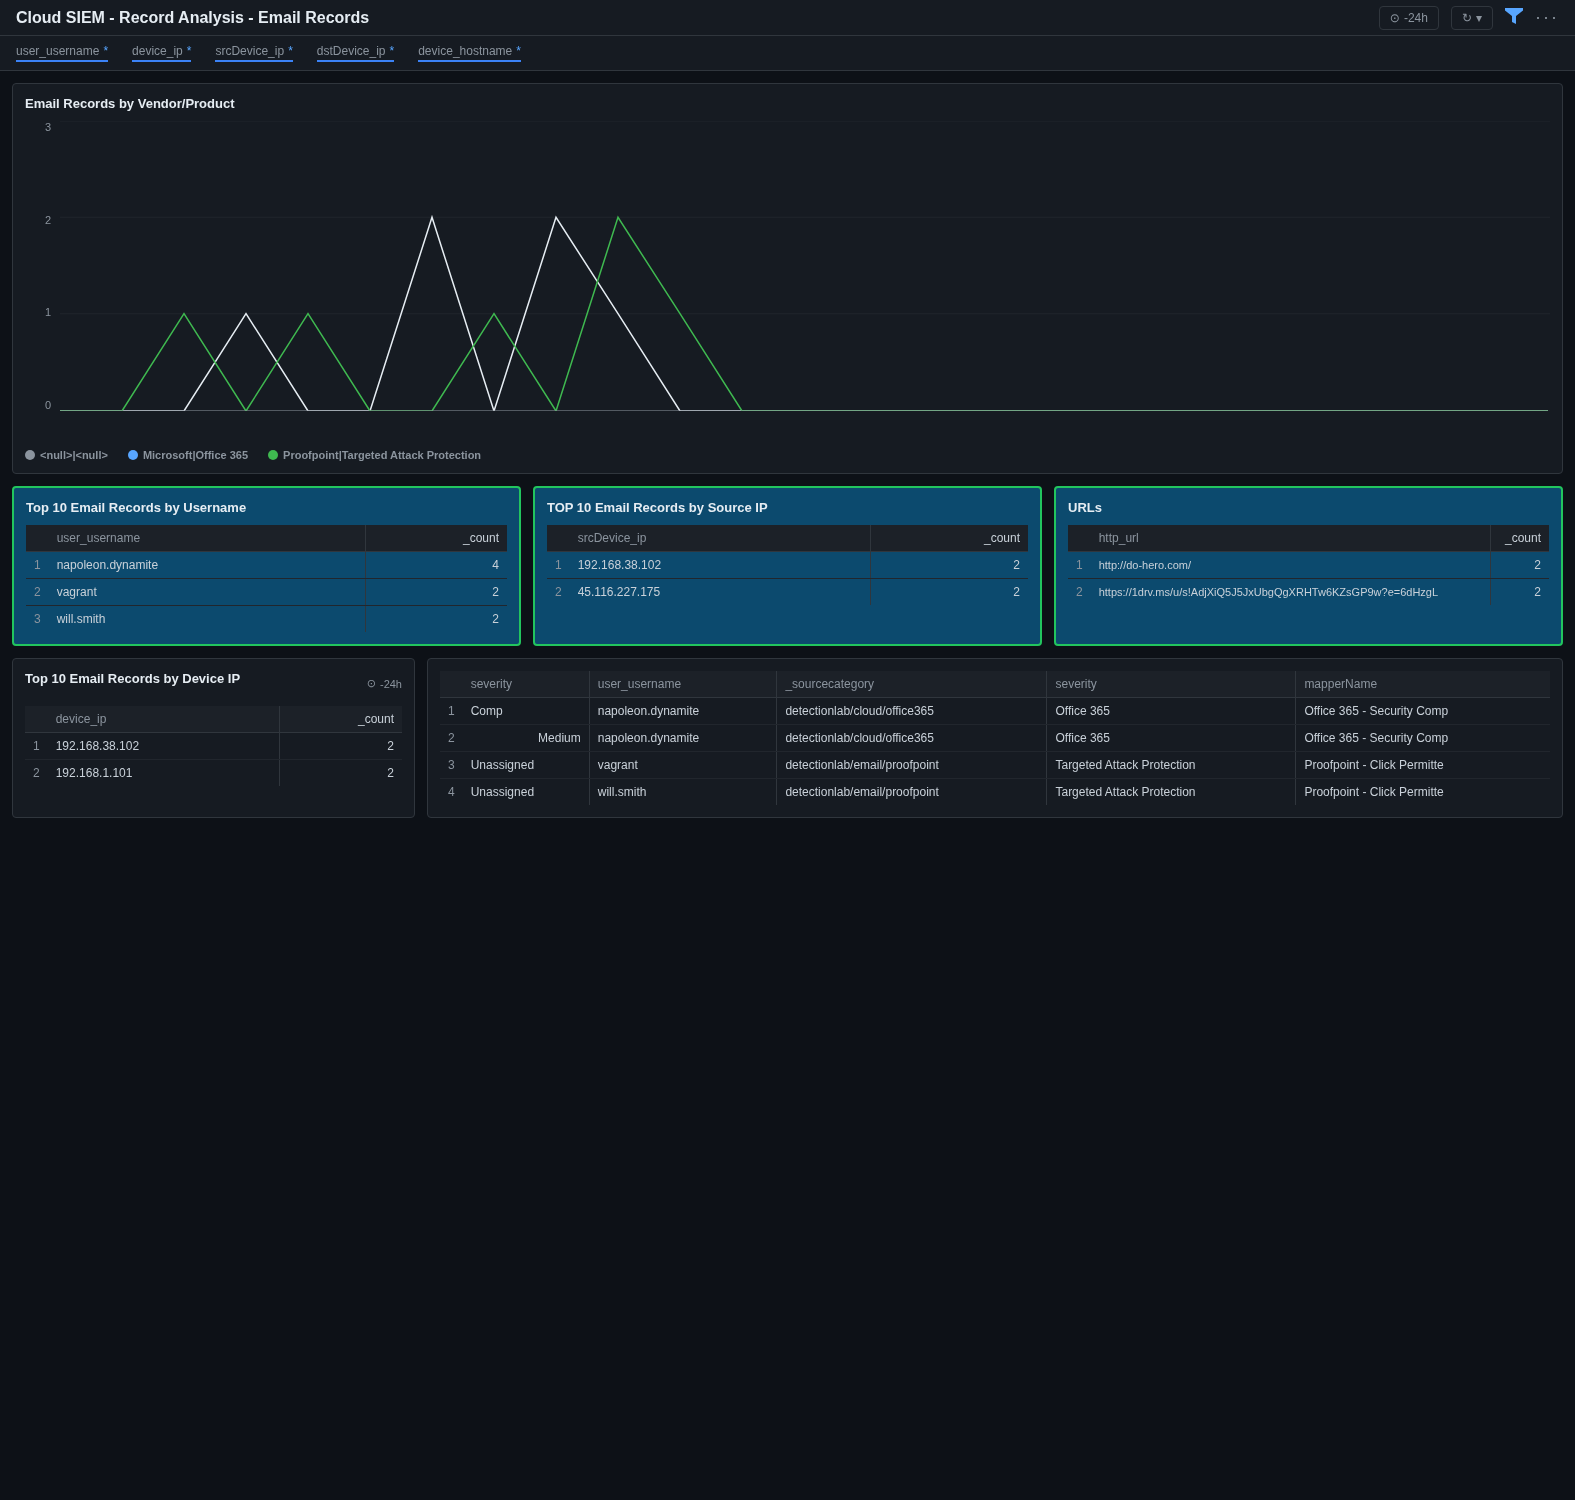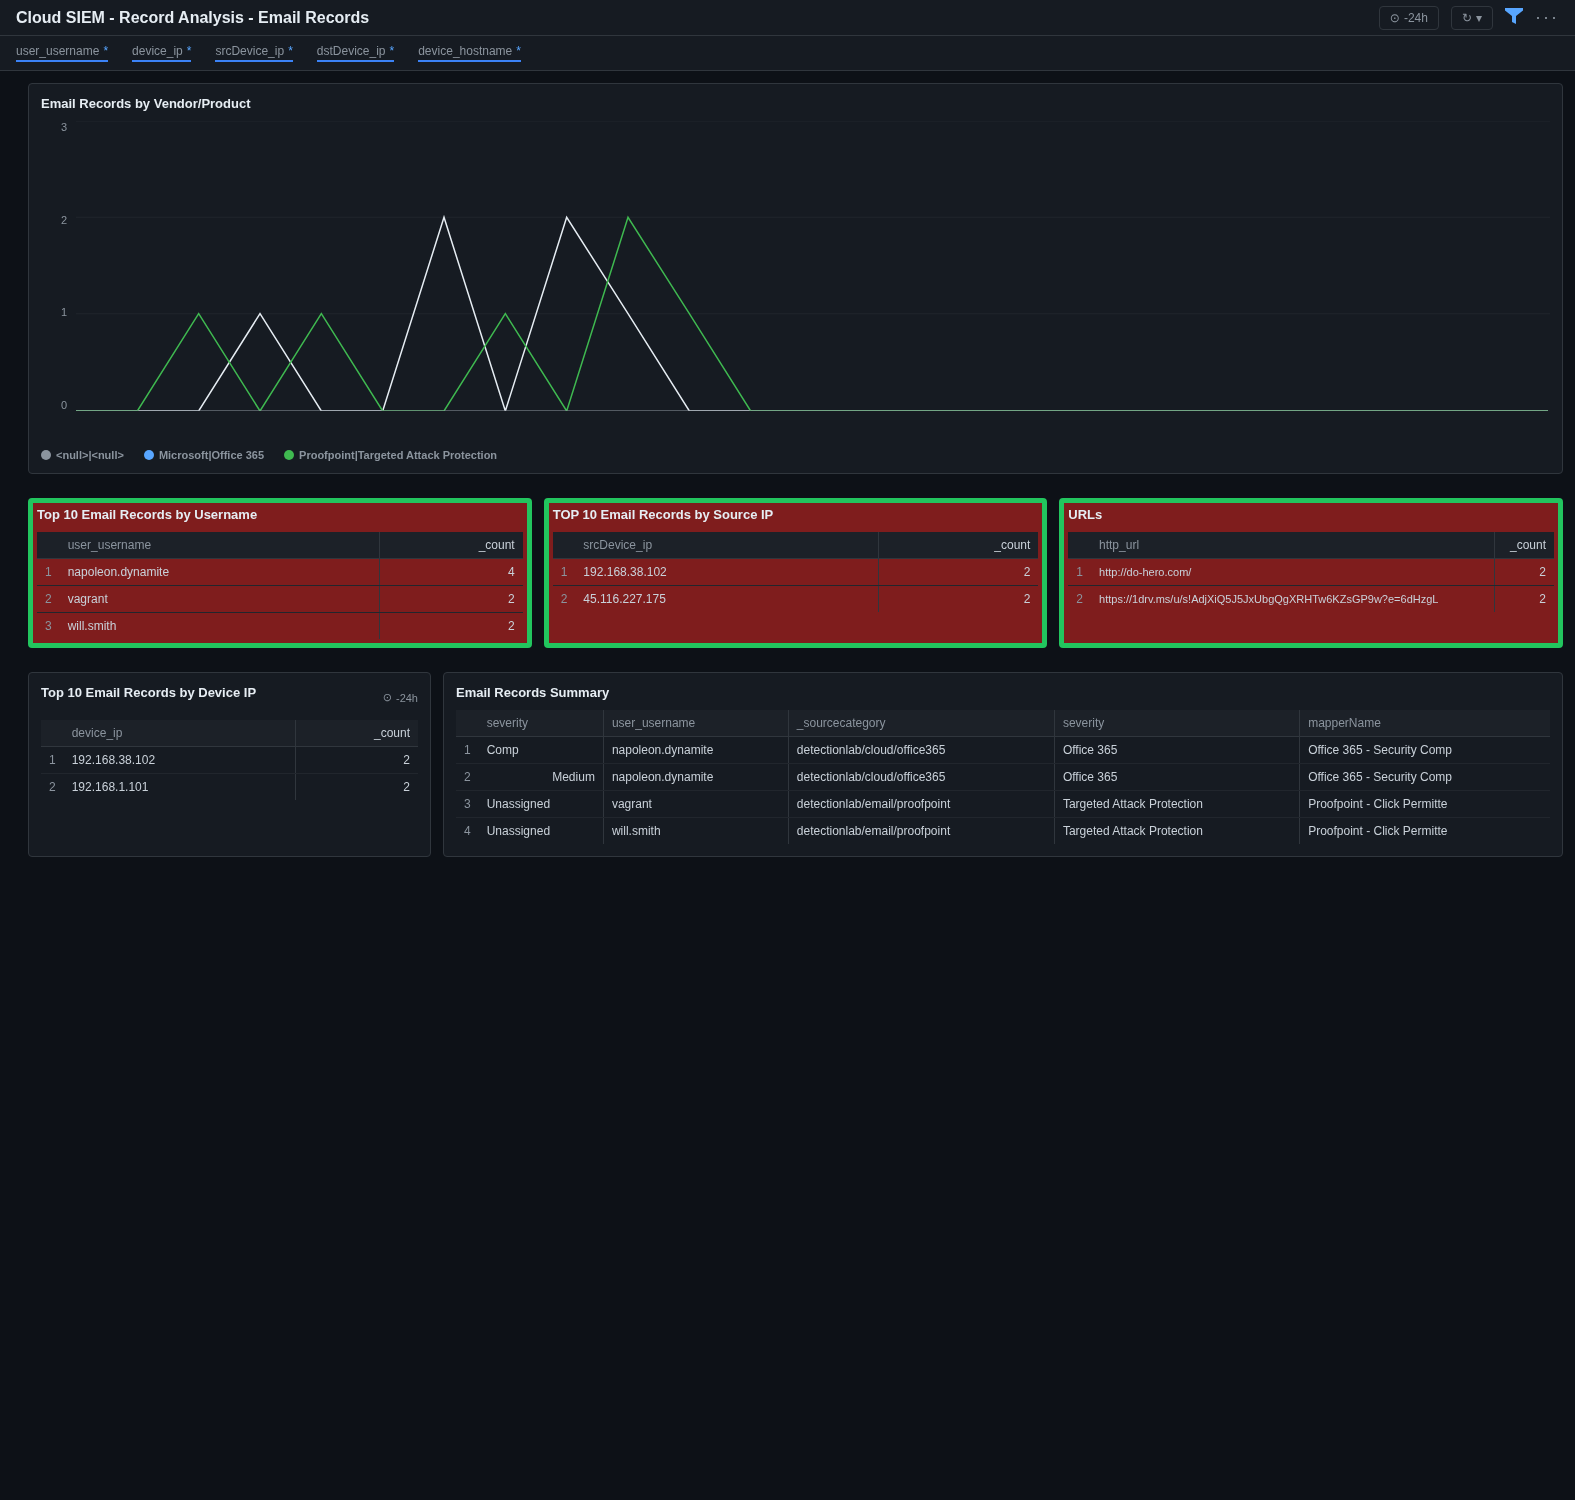--- a/index.html
+++ b/index.html
@@ -75,22 +75,21 @@
       padding-bottom: 2px;
       cursor: pointer;
     }
     .filter-chip span.asterisk {
       color: #58a6ff;
     }
     .main-content {
       padding: 12px;
       display: flex;
       flex-direction: column;
-      gap: 24px;
-      margin-left: 16px;
+      gap: 12px;
     }
     .panel {
       background: #161b22;
       border: 1px solid #30363d;
       border-radius: 4px;
       padding: 12px;
     }
     .panel-title {
       font-size: 13px;
       font-weight: 600;
@@ -156,24 +155,24 @@
       width: 10px;
       height: 10px;
       border-radius: 50%;
     }
     .panels-row {
       display: flex;
       gap: 12px;
     }
     .panel-third {
       flex: 1;
-      background: #7f1d1d;
-      border: 5px solid #22c55e;
+      background: #0c4a6e;
+      border: 2px solid #22c55e;
       border-radius: 4px;
-      padding: 4px;
+      padding: 12px;
       min-width: 0;
     }
     .data-table {
       width: 100%;
       border-collapse: collapse;
       font-size: 12px;
     }
     .data-table th {
       background: #1c2128;
       color: #8b949e;
@@ -442,21 +441,20 @@
             <tr>
               <td class="row-num">2</td>
               <td class="col-divider">192.168.1.101</td>
               <td class="count-col">2</td>
             </tr>
           </tbody>
       </table>
     </div>
 
     <div class="bottom-right">
-      <div class="panel-title">Email Records Summary</div>
       <table class="data-table">
         <thead>
           <tr>
             <th class="row-num"></th>
             <th class="col-divider">severity</th>
             <th class="col-divider">user_username</th>
             <th class="col-divider">_sourcecategory</th>
             <th class="col-divider">severity</th>
             <th>mapperName</th>
           </tr>

